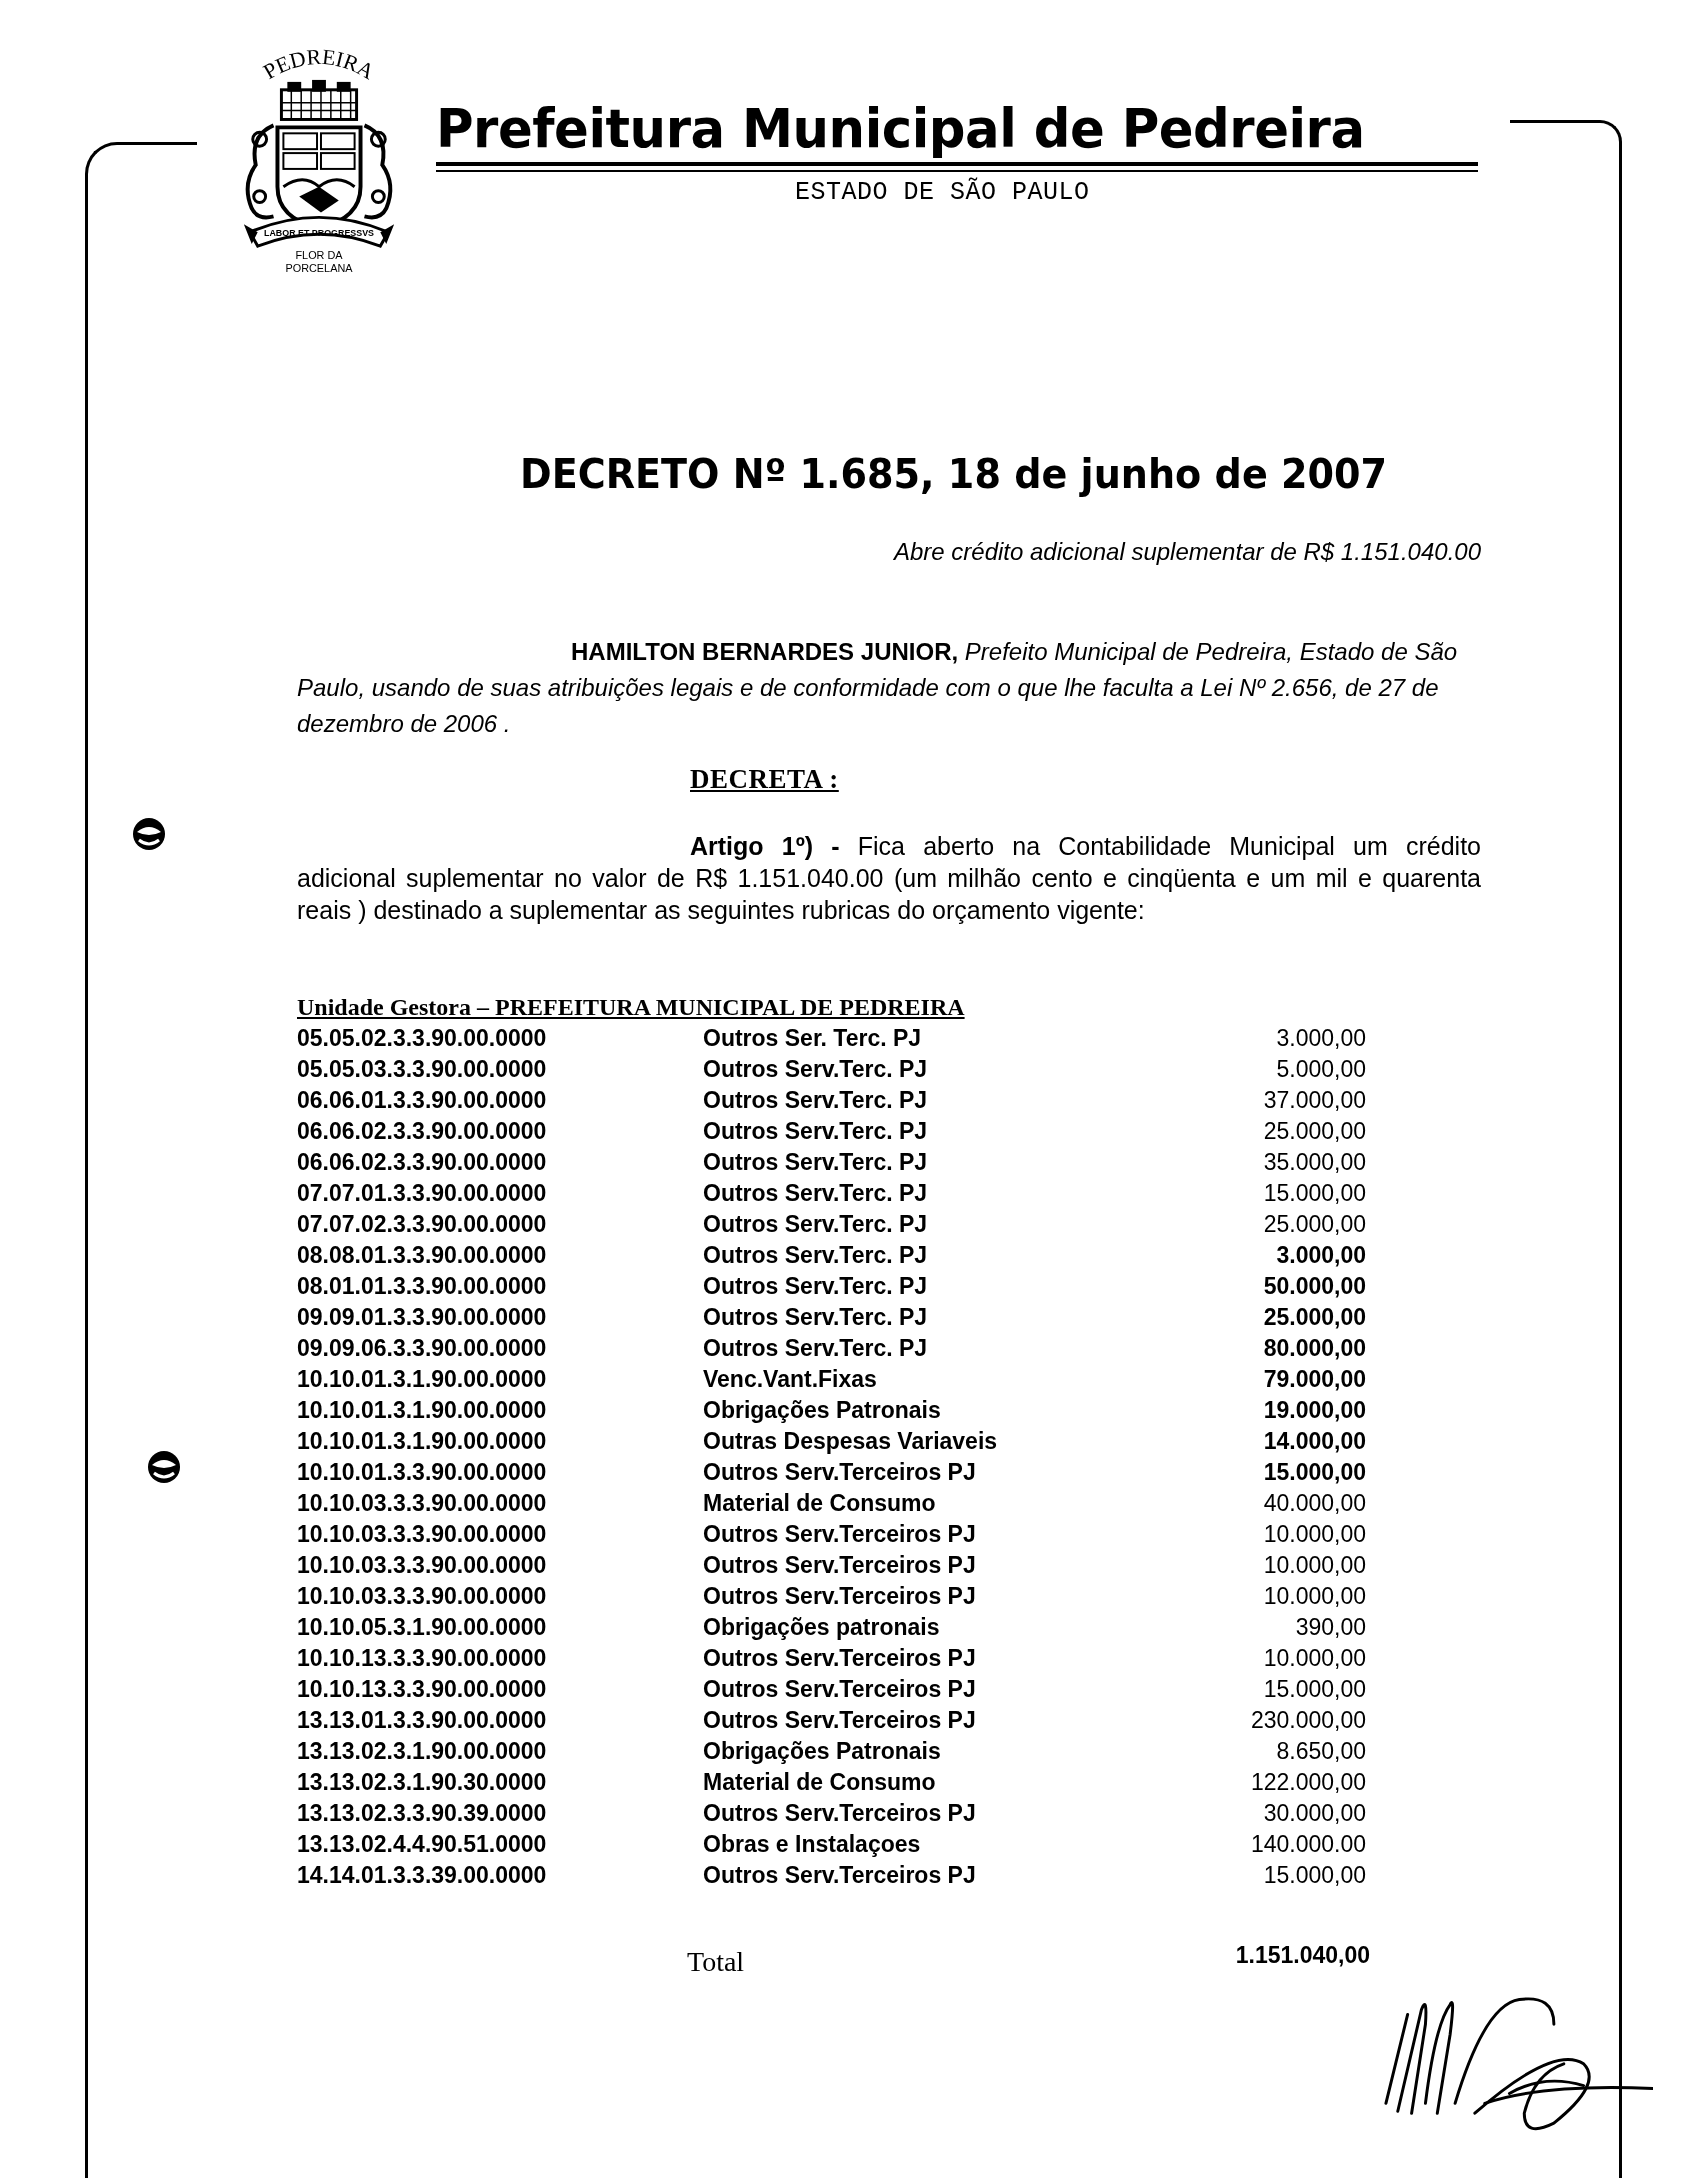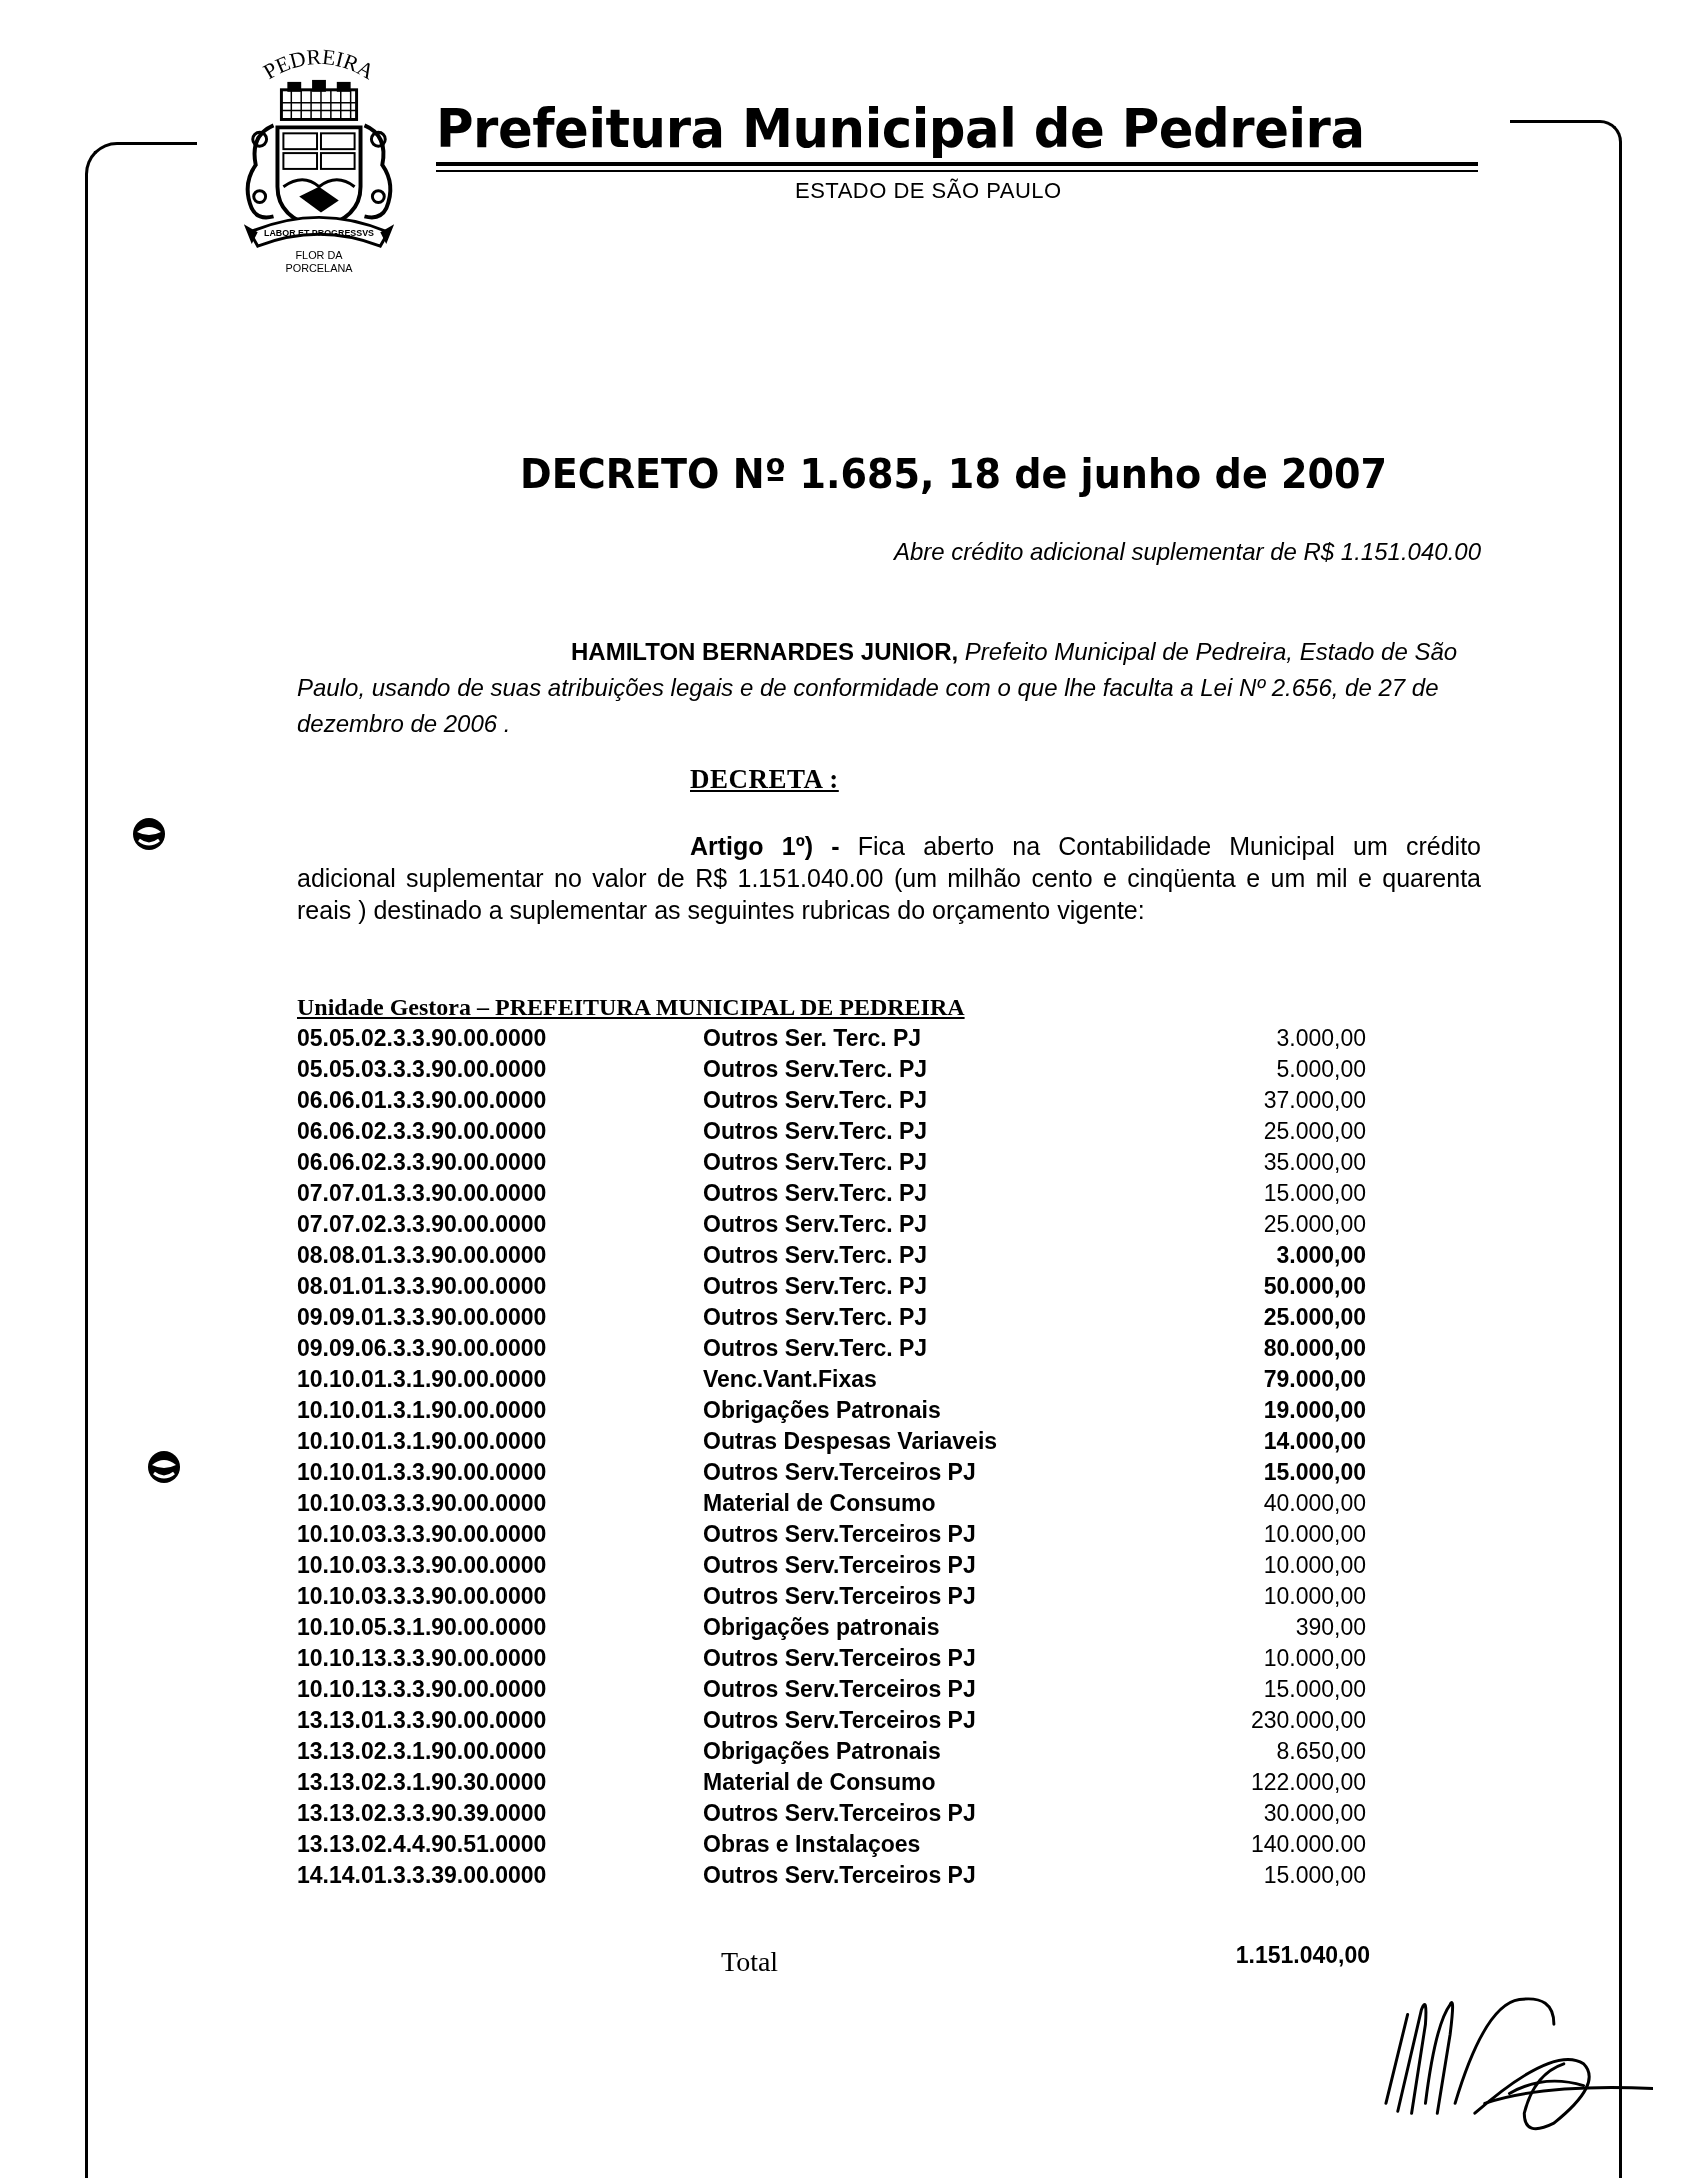--- a/index.html
+++ b/index.html
@@ -9,21 +9,21 @@
   .frame-left { position: absolute; left: 85px; top: 142px; width: 109px; height: 2059px; border-left: 3px solid #000; border-top: 3px solid #000; border-top-left-radius: 32px; }
   .frame-right { position: absolute; left: 1510px; top: 120px; width: 109px; height: 2079px; border-right: 3px solid #000; border-top: 3px solid #000; border-top-right-radius: 22px; }
 
   
   .crest { position: absolute; left: 230px; top: 48px; width: 178px; height: 228px; }
   .crest svg { width: 100%; height: 100%; }
 
   .org-title { position: absolute; left: 436px; top: 97px; font-family: "DejaVu Sans", sans-serif; font-weight: bold; font-size: 54px; letter-spacing: -0.5px; white-space: nowrap; transform: scaleX(0.95); transform-origin: left top; }
   .title-rule1 { position: absolute; left: 436px; top: 162px; width: 1042px; height: 4px; background: #000; }
   .title-rule2 { position: absolute; left: 436px; top: 170px; width: 1042px; height: 2px; background: #000; }
-  .org-state { position: absolute; left: 795px; top: 178px; font-size: 22px; letter-spacing: 0.5px; }
+  .org-state { position: absolute; left: 795px; top: 178px; font-size: 25px; letter-spacing: 0.5px; font-family: Liberation Mono, monospace; }
 
   .decree-title { position: absolute; left: 520px; top: 450px; font-family: "DejaVu Sans", sans-serif; font-weight: bold; font-size: 41px; white-space: nowrap; transform: scaleX(0.93); transform-origin: left top; }
   .decree-summary { position: absolute; right: 206px; top: 538px; font-style: italic; font-size: 24px; white-space: nowrap; }
 
   .preamble { position: absolute; left: 297px; top: 634px; width: 1176px; font-size: 24px; line-height: 36px; }
   .preamble .indent { display: inline-block; width: 274px; }
   .preamble .it { font-style: italic; }
   .preamble .bold { font-weight: bold; }
 
   .decreta { position: absolute; left: 690px; top: 764px; font-family: "Liberation Serif", serif; font-weight: bold; font-size: 27px; text-decoration: underline; letter-spacing: 0.5px; }
@@ -36,21 +36,21 @@
 
   .rows { position: absolute; left: 297px; top: 1023px; width: 1069px; }
   .row { position: relative; height: 31px; font-weight: bold; font-size: 23px; line-height: 31px; white-space: nowrap; }
   .row .code { position: absolute; left: 0; }
   .row .desc { position: absolute; left: 406px; }
   .row .amount { position: absolute; right: 0; text-align: right; }
   .row.bold-amt .amount { font-weight: bold; }
   .row.light-amt .amount { font-weight: normal; }
 
   .total-row { position: absolute; left: 297px; top: 1942px; width: 1069px; height: 36px; }
-  .total-label { position: absolute; left: 424px; top: 4px; font-family: "Liberation Serif", serif; font-size: 28px; }
+  .total-label { position: absolute; left: 390px; top: 4px; font-family: "Liberation Serif", serif; font-size: 28px; }
   .total-amount { position: absolute; right: -4px; top: 0; font-weight: bold; font-size: 23px; }
 
   .punch { position: absolute; width: 44px; height: 44px; }
   .punch svg { width: 100%; height: 100%; }
 
   .signature { position: absolute; left: 1356px; top: 1965px; width: 297px; height: 168px; }
   .signature svg { width: 100%; height: 100%; }
 </style>
 </head>
 <body>

